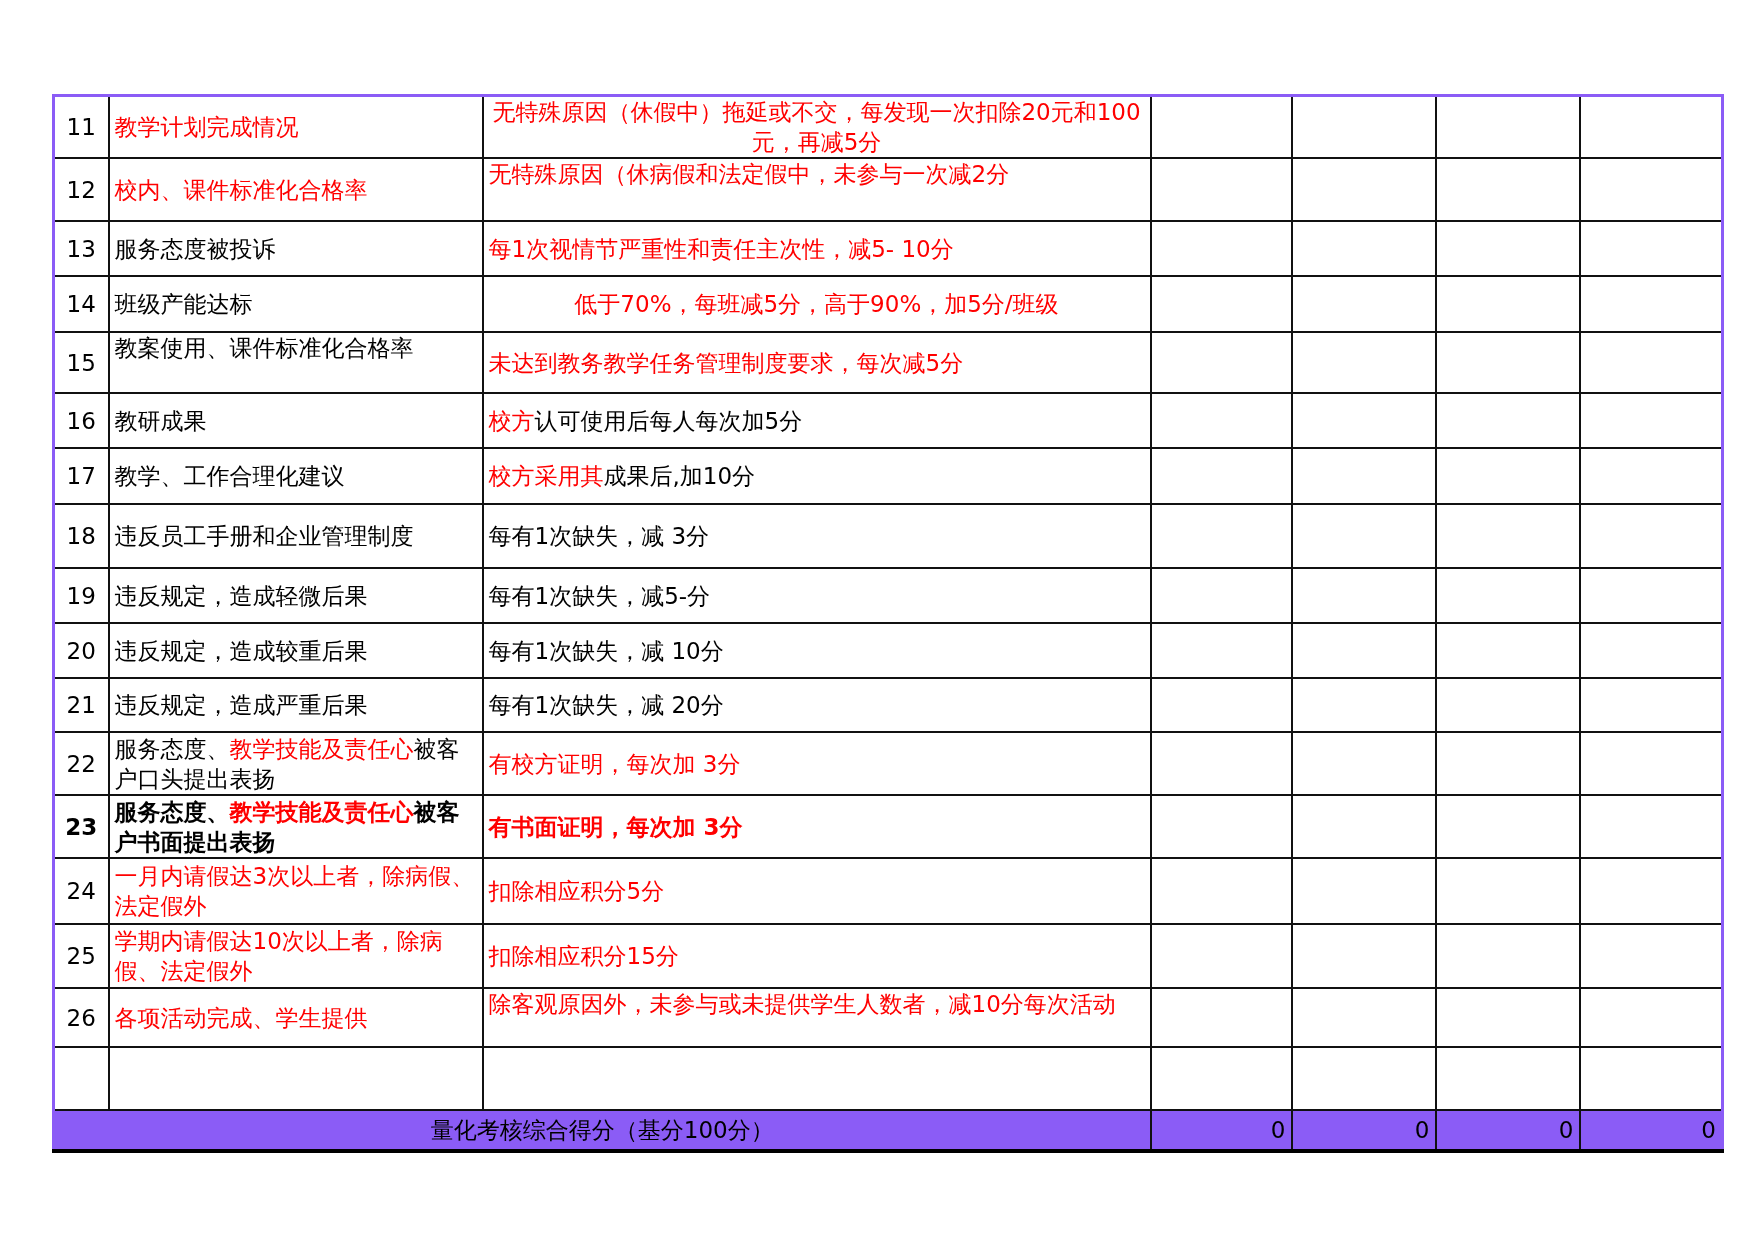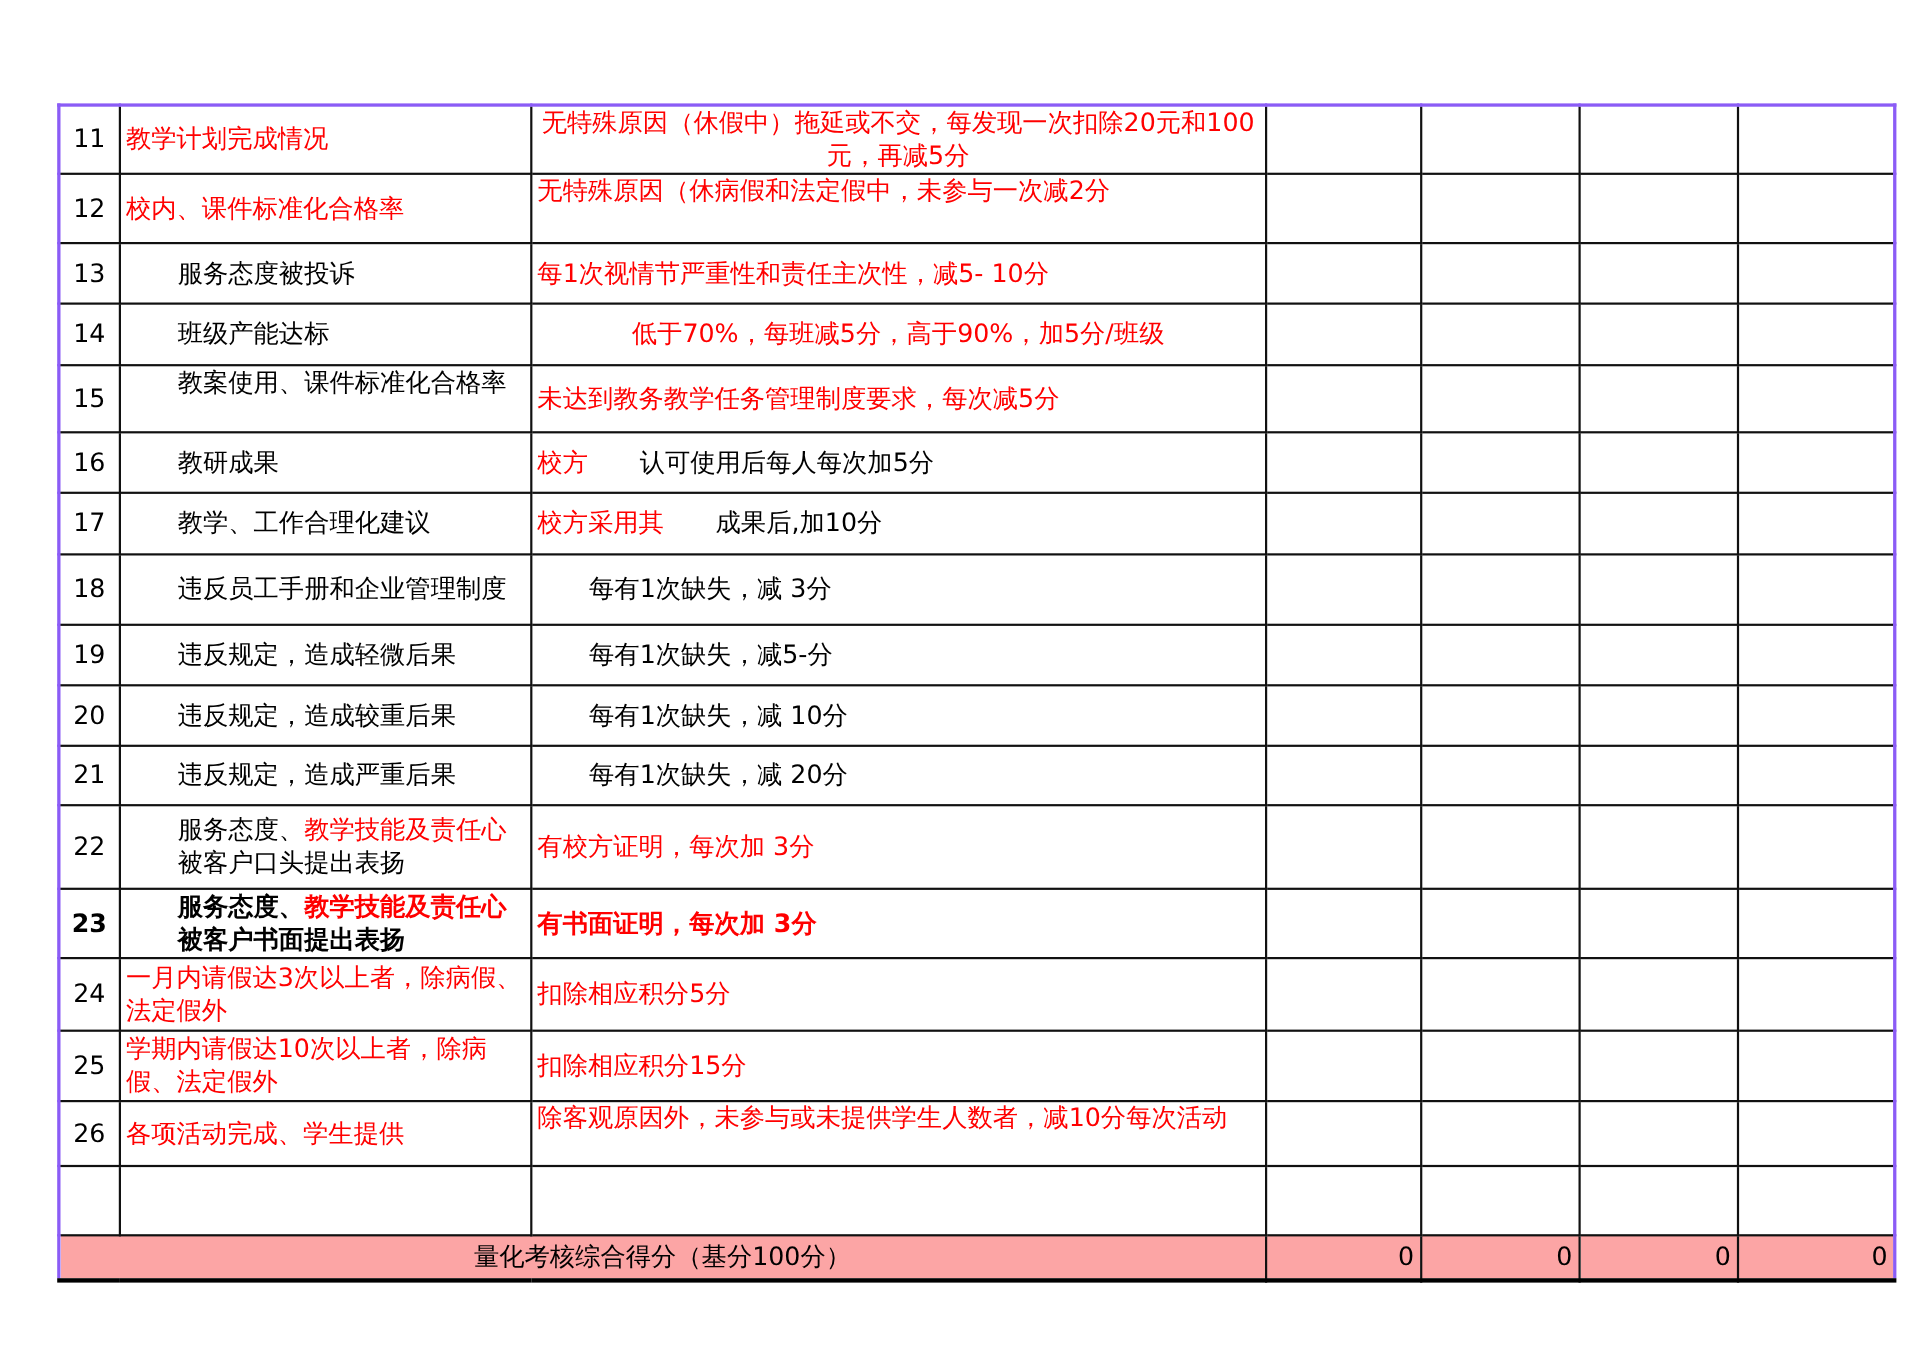--- a/index.html
+++ b/index.html
@@ -8,23 +8,23 @@
   #sheet { position:absolute; left:52px; top:94px; width:1669px; border-collapse:collapse;
            table-layout:fixed; border:3px solid #8b5cf6; }
   #sheet td { border:2px solid #111; padding:0 5px; font-size:23px; line-height:30px;
               vertical-align:middle; overflow:hidden; white-space:normal; }
   #sheet td.num { text-align:center; padding:0; }
   #sheet td.rule.center { text-align:center; }
   #sheet td.rule.top { vertical-align:top; }
   #sheet td.item.top { vertical-align:top; }
   #sheet td.score { padding:0; }
   .red { color:#ff0000; }
-  .blk { color:#000000;margin-left:47px; }
+  .blk { color:#000000; }
   .small { font-size:21px; }
-  tr.total td { background:#fca5a5; border-top:2px solid #111; }
+  tr.total td { background:#8b5cf6; border-top:2px solid #111; }
   tr.total td.total-label { text-align:center; }
   tr.total td.total-val { text-align:right; padding-right:4px; }
   #sheet tr.total { border-bottom:4px solid #000; }
 </style>
 </head>
 <body>
 
 <table id="sheet">
   <colgroup>
     <col style="width:55px">
@@ -128,21 +128,21 @@
       </tr>
       <tr style="height: 54px;">
         <td class="num">21</td>
         <td class="item"><span class="blk">违反规定，造成严重后果</span></td>
         <td class="rule"><span class="blk">每有1次缺失，减 20分</span></td>
         <td class="score"></td>
         <td class="score"></td>
         <td class="score"></td>
         <td class="score"></td>
       </tr>
-      <tr style="height: 76px;">
+      <tr style="height: 63px;">
         <td class="num">22</td>
         <td class="item"><span class="blk">服务态度、</span><span class="red">教学技能及责任心</span><span class="blk">被客户口头提出表扬</span></td>
         <td class="rule"><span class="red">有校方证明，每次加 3分</span></td>
         <td class="score"></td>
         <td class="score"></td>
         <td class="score"></td>
         <td class="score"></td>
       </tr>
       <tr style="height: 63px; font-weight: bold;">
         <td class="num">23</td>

